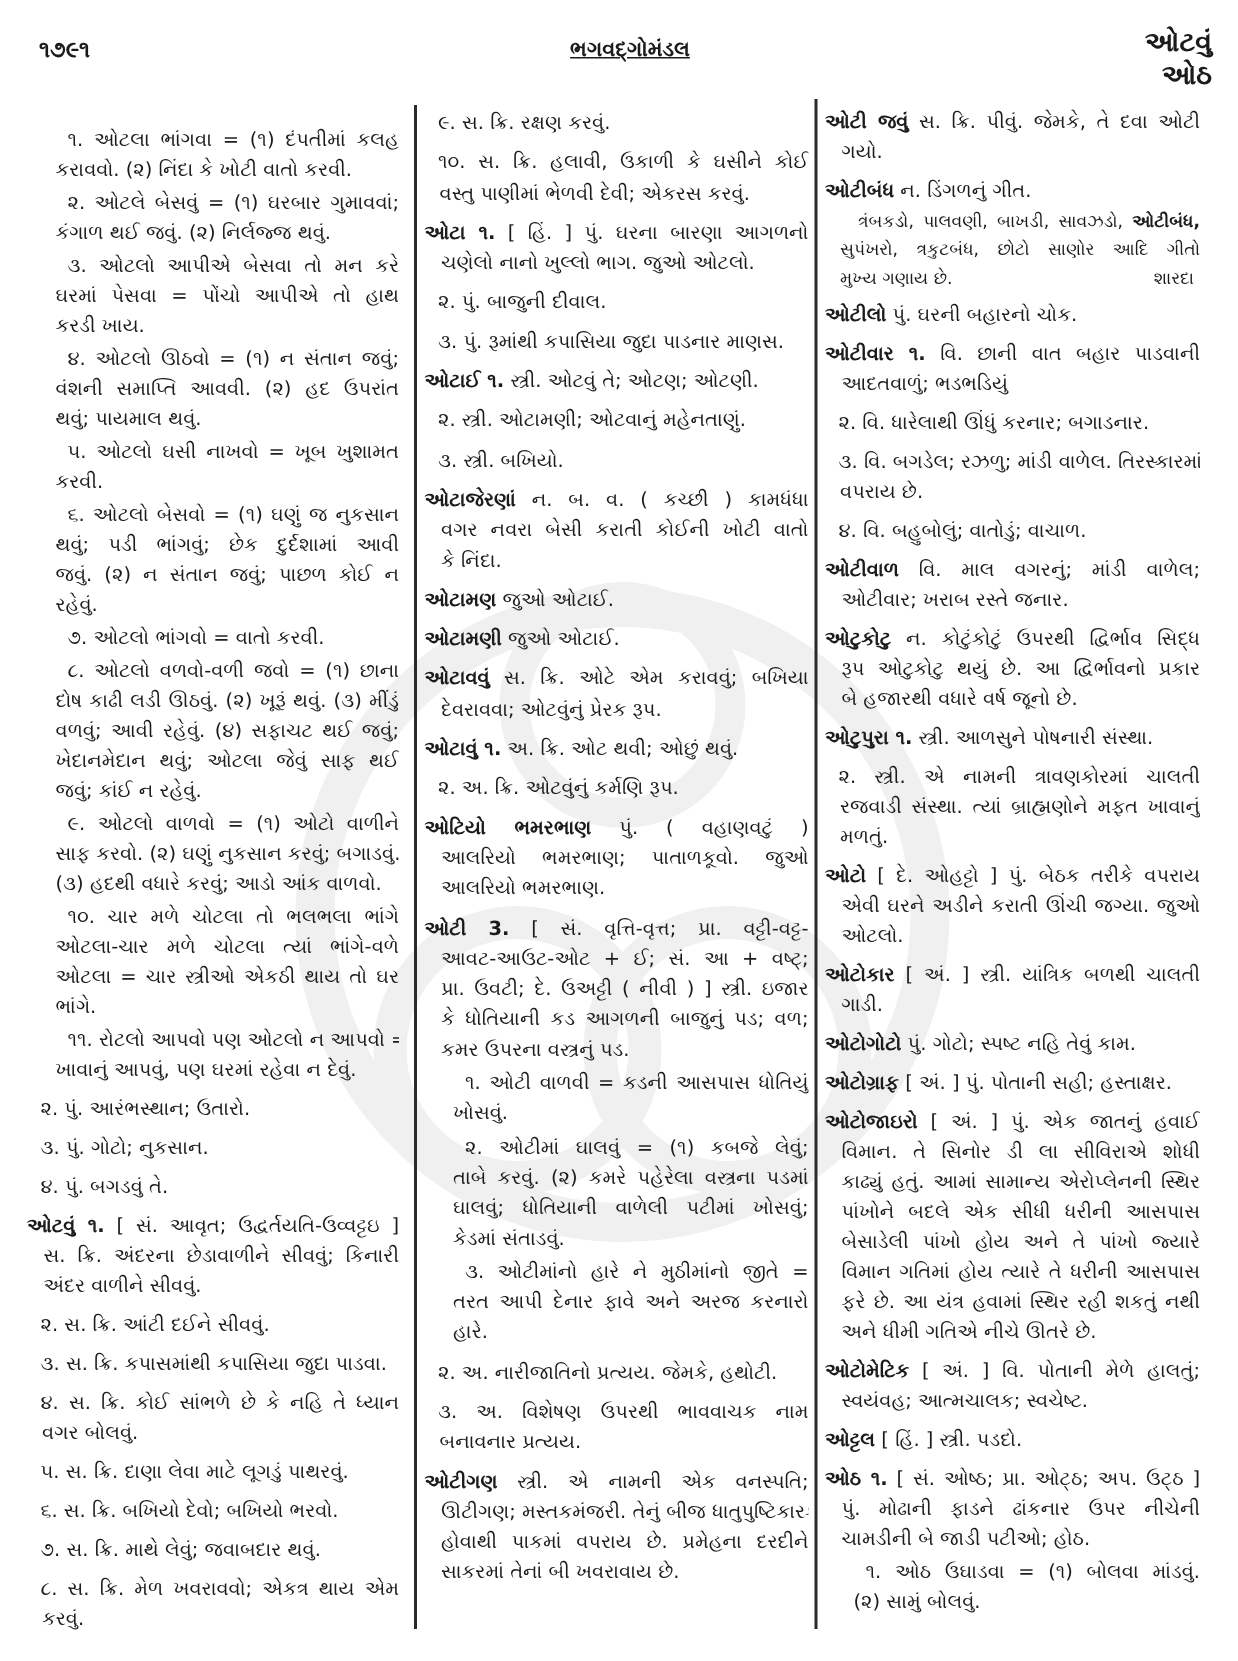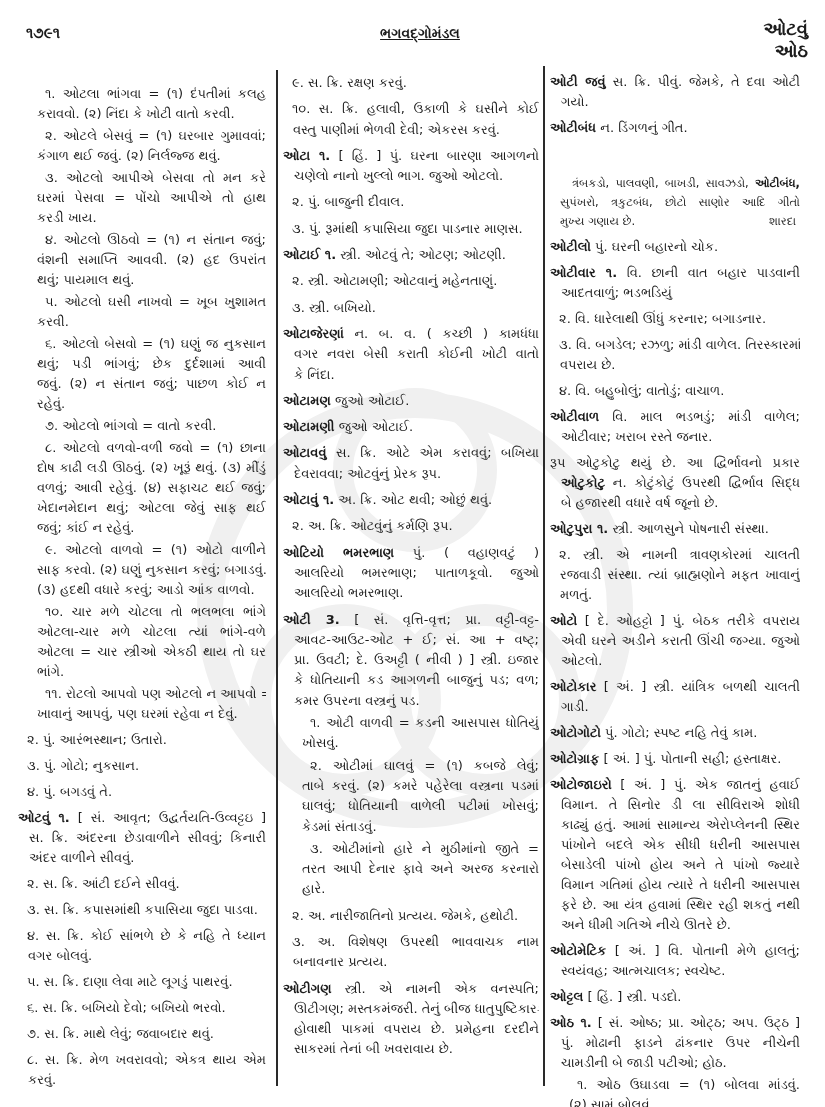--- a/index.html
+++ b/index.html
@@ -29,21 +29,21 @@
   .blk:first-child { margin-top:0; }
   .blk.idiom { margin-top:2px; }
   .blk.quote { margin-top:0; }
   .blk.entry .ln { padding-left:11px; }
   .blk.entry .ln:first-child { padding-left:0; }
   .blk.sense .ln { padding-left:10px; }
   .blk.sense .ln:first-child { padding-left:9px; }
   .blk.idiom .ln { padding-left:19px; }
   .blk.idiom .ln:first-child { padding-left:27px; }
   .blk.quote .ln { padding-left:10px; font-size:11.5px; height:19px; line-height:19px; }
-  .blk.quote .ln:first-child { padding-left:22px;margin-top:36px; }
+  .blk.quote .ln:first-child { padding-left:22px; }
   .hw { font-weight:bold; }
   .src { float:right; padding-right:4px; }
 </style>
 </head>
 <body>
 
 <svg class="watermark" viewBox="0 0 825 1107" xmlns="http://www.w3.org/2000/svg">
   <g fill="none" stroke="#f0f0f0">
     <circle cx="415" cy="610" r="205" stroke-width="26"></circle>
     <circle cx="345" cy="700" r="85" stroke-width="22"></circle>
@@ -265,26 +265,26 @@
       <div class="ln last"><span>૨. વિ. ધારેલાથી ઊંધું કરનાર; બગાડનાર.</span></div>
     </div>
     <div class="blk sense">
       <div class="ln j"><span>૩. વિ. બગડેલ; રઝળુ; માંડી વાળેલ. તિરસ્કારમાં</span></div>
       <div class="ln last"><span>વપરાય છે.</span></div>
     </div>
     <div class="blk sense">
       <div class="ln last"><span>૪. વિ. બહુબોલું; વાતોડું; વાચાળ.</span></div>
     </div>
     <div class="blk entry">
-      <div class="ln j"><span class="hw">ઓટીવાળ</span><span> વિ. માલ ભડભડું; માંડી વાળેલ;</span></div>
+      <div class="ln j"><span class="hw">ઓટીવાળ</span><span> વિ. માલ વગરનું; માંડી વાળેલ;</span></div>
       <div class="ln last"><span>ઓટીવાર; ખરાબ રસ્તે જનાર.</span></div>
     </div>
     <div class="blk entry">
+      <div class="ln j"><span class="hw">ઓટુકોટુ</span><span> ન. કોટુંકોટું ઉપરથી દ્વિર્ભાવ સિદ્ધ</span></div>
       <div class="ln j"><span>રૂપ ઓટુકોટુ થયું છે. આ દ્વિર્ભાવનો પ્રકાર</span></div>
-      <div class="ln j"><span class="hw">ઓટુકોટુ</span><span> ન. કોટુંકોટું ઉપરથી દ્વિર્ભાવ સિદ્ધ</span></div>
       <div class="ln last"><span>બે હજારથી વધારે વર્ષ જૂનો છે.</span></div>
     </div>
     <div class="blk entry">
       <div class="ln last"><span class="hw">ઓટુપુરા ૧.</span><span> સ્ત્રી. આળસુને પોષનારી સંસ્થા.</span></div>
     </div>
     <div class="blk sense">
       <div class="ln j"><span>૨. સ્ત્રી. એ નામની ત્રાવણકોરમાં ચાલતી</span></div>
       <div class="ln j"><span>રજવાડી સંસ્થા. ત્યાં બ્રાહ્મણોને મફત ખાવાનું</span></div>
       <div class="ln last"><span>મળતું.</span></div>
     </div>

